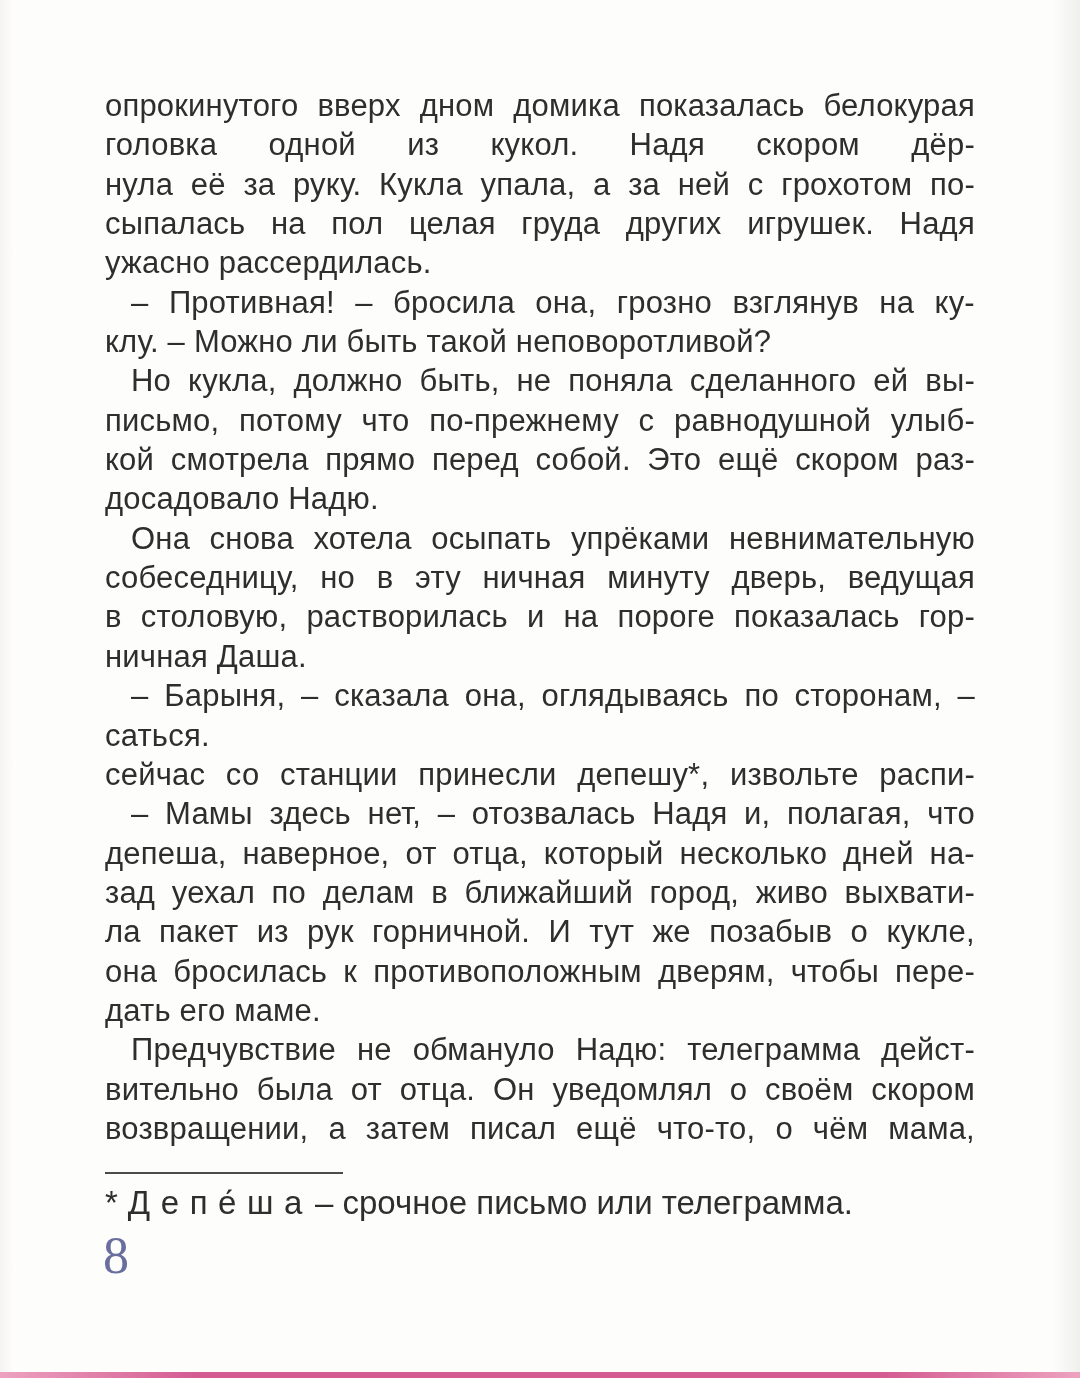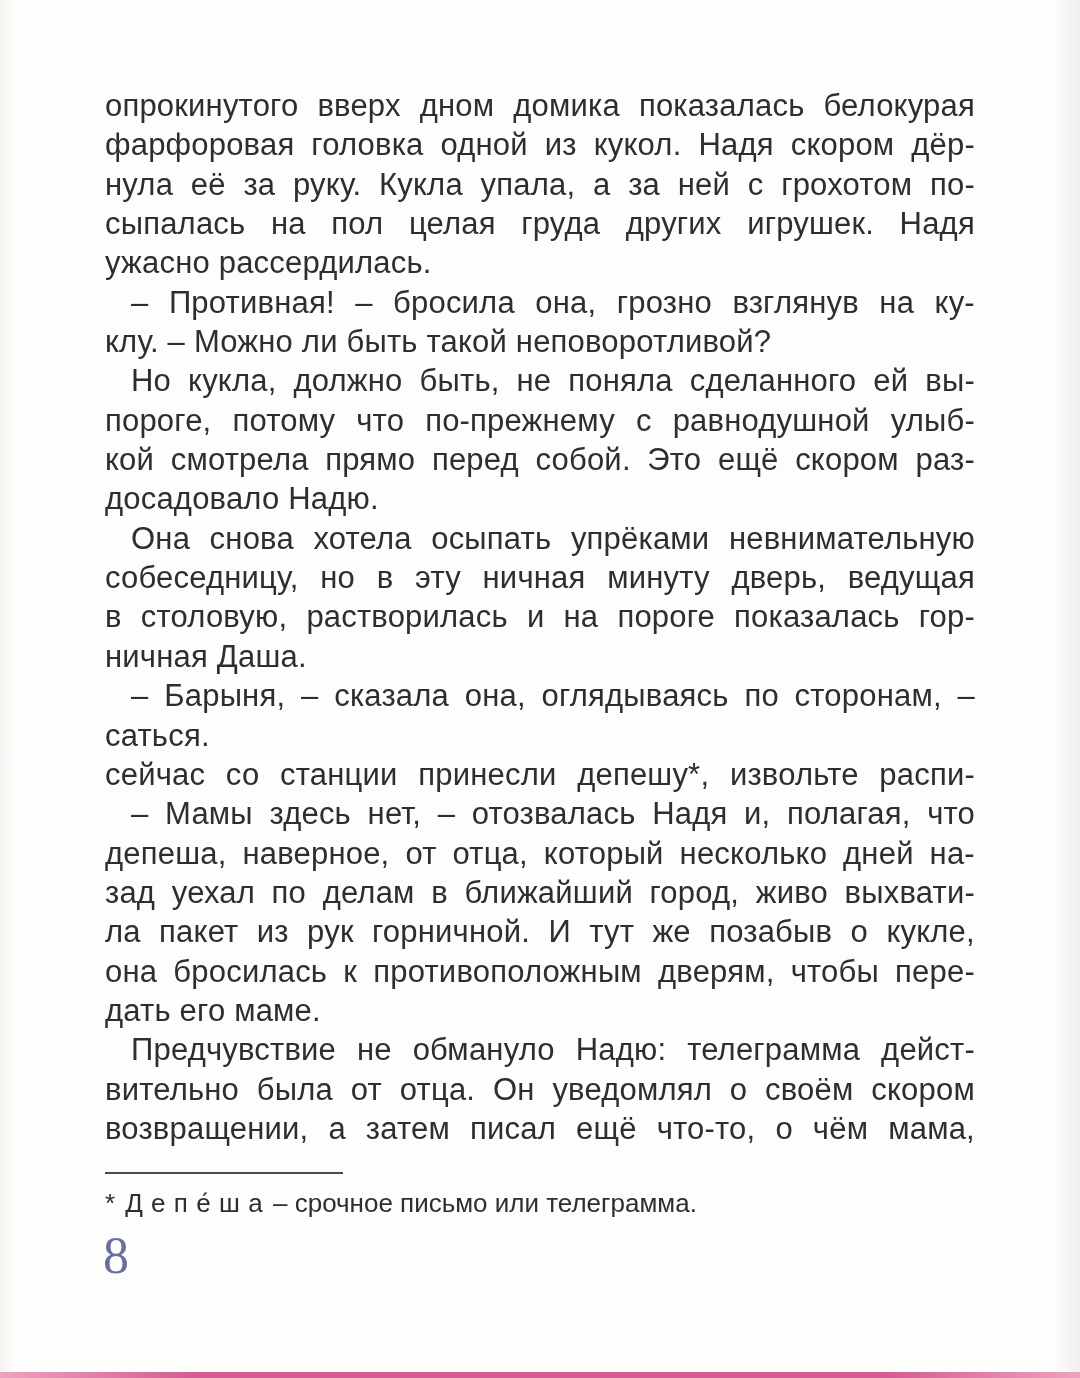--- a/index.html
+++ b/index.html
@@ -63,21 +63,21 @@
     top: 1172px;
     width: 870px;
   }
   .footnote-rule {
     width: 238px;
     border: 0;
     border-top: 2px solid #4b4b48;
     margin: 0 0 12px 0;
   }
   .footnote-line {
-    font-size: 26px;
+    font-size: 33px;
     line-height: 34px;
     color: #2e2e2e;
     white-space: nowrap;
   }
   .footnote-marker { margin-right: 10px; }
   .footnote-term { letter-spacing: 0.32em; }
   .footnote-def { margin-left: 2px; }
 
   .page-number {
     position: absolute;
@@ -99,21 +99,20 @@
   <div class="paragraph">
         <div class="text-line justified">
           <span>опрокинутого</span>
           <span>вверх</span>
           <span>дном</span>
           <span>домика</span>
           <span>показалась</span>
           <span>белокурая</span>
         </div>
         <div class="text-line justified">
-          <span>фарфоровая</span>
           <span>головка</span>
           <span>одной</span>
           <span>из</span>
           <span>кукол.</span>
           <span>Надя</span>
           <span>скором</span>
           <span>дёр-</span>
         </div>
         <div class="text-line justified">
           <span>нула</span>
@@ -161,21 +160,21 @@
           <span>кукла,</span>
           <span>должно</span>
           <span>быть,</span>
           <span>не</span>
           <span>поняла</span>
           <span>сделанного</span>
           <span>ей</span>
           <span>вы-</span>
         </div>
         <div class="text-line justified">
-          <span>пороге,</span>
+          <span>письмо,</span>
           <span>потому</span>
           <span>что</span>
           <span>по-прежнему</span>
           <span>с</span>
           <span>равнодушной</span>
           <span>улыб-</span>
         </div>
         <div class="text-line justified">
           <span>кой</span>
           <span>смотрела</span>

